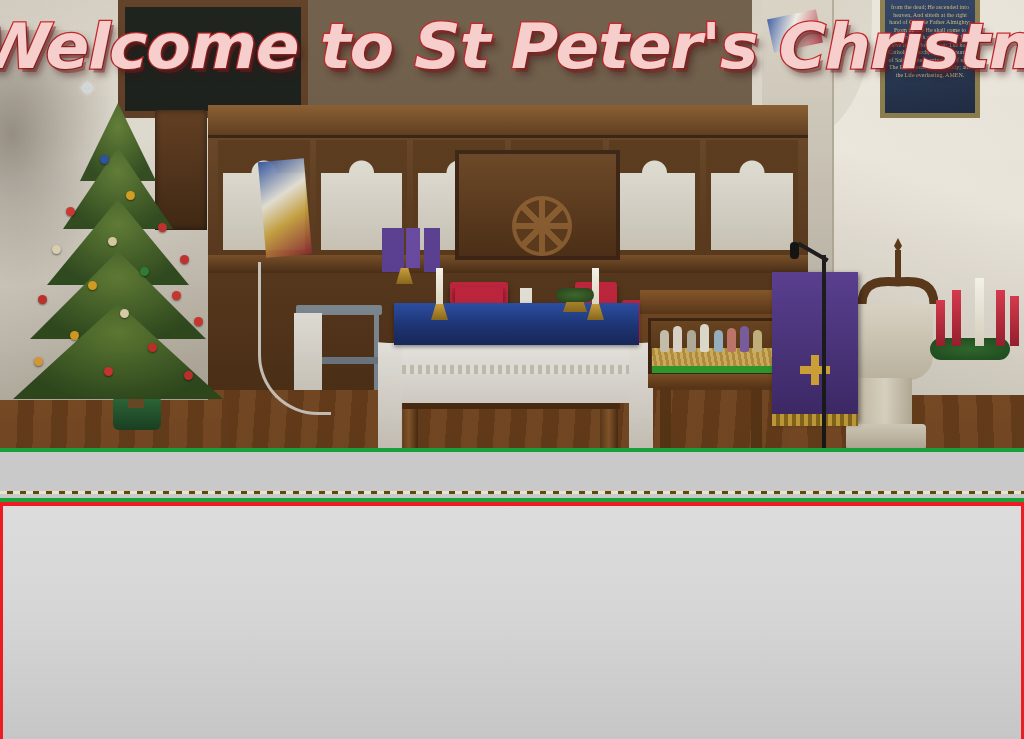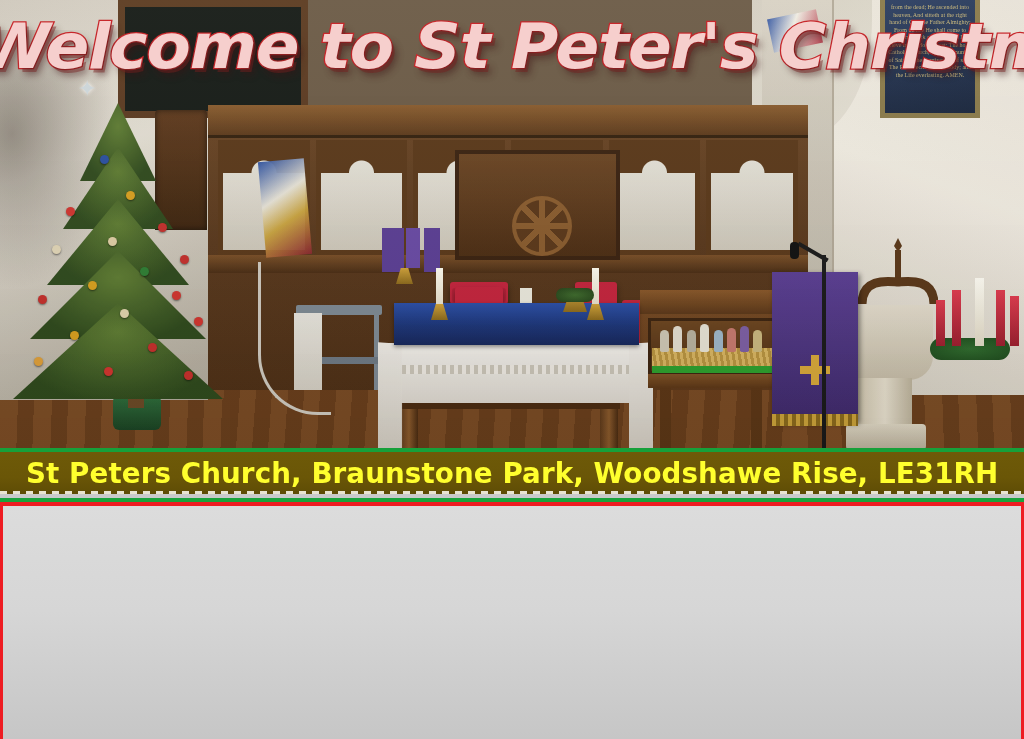--- a/index.html
+++ b/index.html
@@ -408,23 +408,20 @@
     <div class="micArm"></div>
     <div class="micHead"></div>
     <div class="micPole"></div>
 
     <div id="photoTone"></div>
   </div>
 
   <div id="headline">Welcome to St Peter's Christmas Services</div>
 
   <div id="greenTop"></div>
-  <div id="addrBar">
-    <span id="addrText">St Peters Church, Braunstone Park, Woodshawe Rise, LE31RH</span>
-  </div>
   <div id="dashLine"></div>
   <div id="greenMid"></div>
   <div id="redMid"></div>
 
   <div id="info">
 
     
 
     
 

